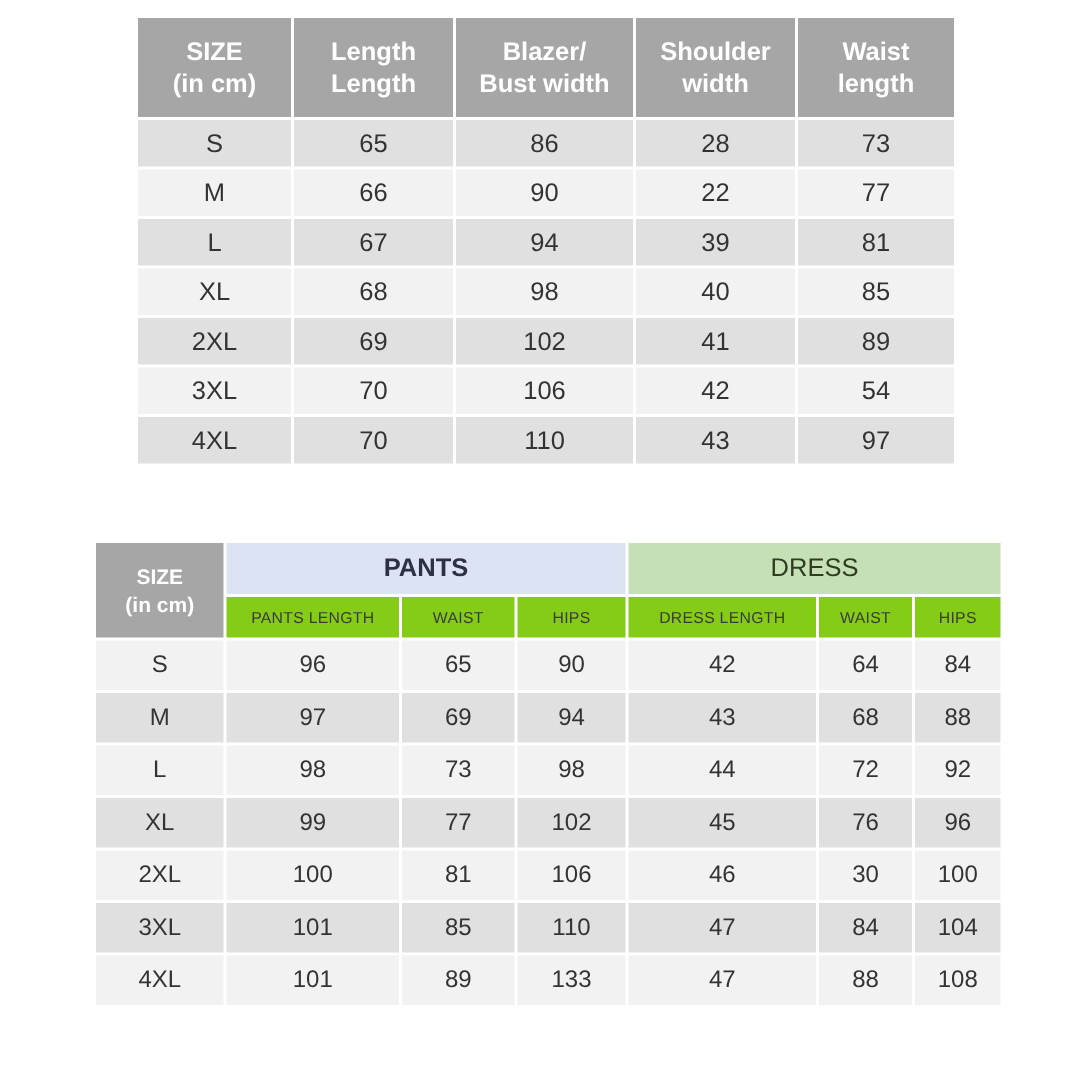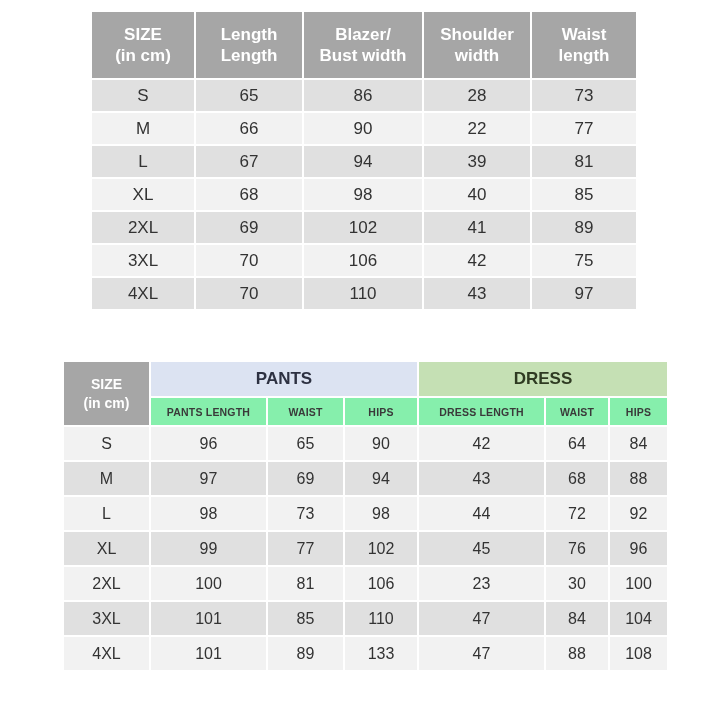--- a/index.html
+++ b/index.html
@@ -85,28 +85,28 @@
     color: #2d3142;
     font-size: 17px;
     font-weight: bold;
     height: 18px;
     margin-left: 13px;
   }
   .th-group-dress {
     background: #c5e0b4;
     color: #2f3b22;
     font-size: 17px;
-    font-weight: bold;
+    font-weight: normal;
     height: 34px;
   }
   .th-sub {
-    background: #86efac;
+    background: #84cc16;
     color: #3a3a3a;
     font-size: 10.5px;
-    font-weight: bold;
+    font-weight: normal;
     letter-spacing: 0.2px;
     height: 27px;
   }
   .table-pd tbody td {
     height: 33px;
     font-size: 16px;
     color: #333333;
   }
   .col-pl { width: 115px; }
   .col-pw { width: 75px; }
@@ -184,21 +184,21 @@
       <td>69</td>
       <td>102</td>
       <td>41</td>
       <td>89</td>
     </tr>
     <tr class="row-light">
       <td>3XL</td>
       <td>70</td>
       <td>106</td>
       <td>42</td>
-      <td>75</td>
+      <td>54</td>
     </tr>
     <tr class="row-dark">
       <td>4XL</td>
       <td>70</td>
       <td>110</td>
       <td>43</td>
       <td>97</td>
     </tr>
   </tbody>
 </table>
@@ -266,21 +266,21 @@
       <td>102</td>
       <td>45</td>
       <td>76</td>
       <td>96</td>
     </tr>
     <tr class="row-light">
       <td>2XL</td>
       <td>100</td>
       <td>81</td>
       <td>106</td>
-      <td>23</td>
+      <td>46</td>
       <td>30</td>
       <td>100</td>
     </tr>
     <tr class="row-dark">
       <td>3XL</td>
       <td>101</td>
       <td>85</td>
       <td>110</td>
       <td>47</td>
       <td>84</td>

